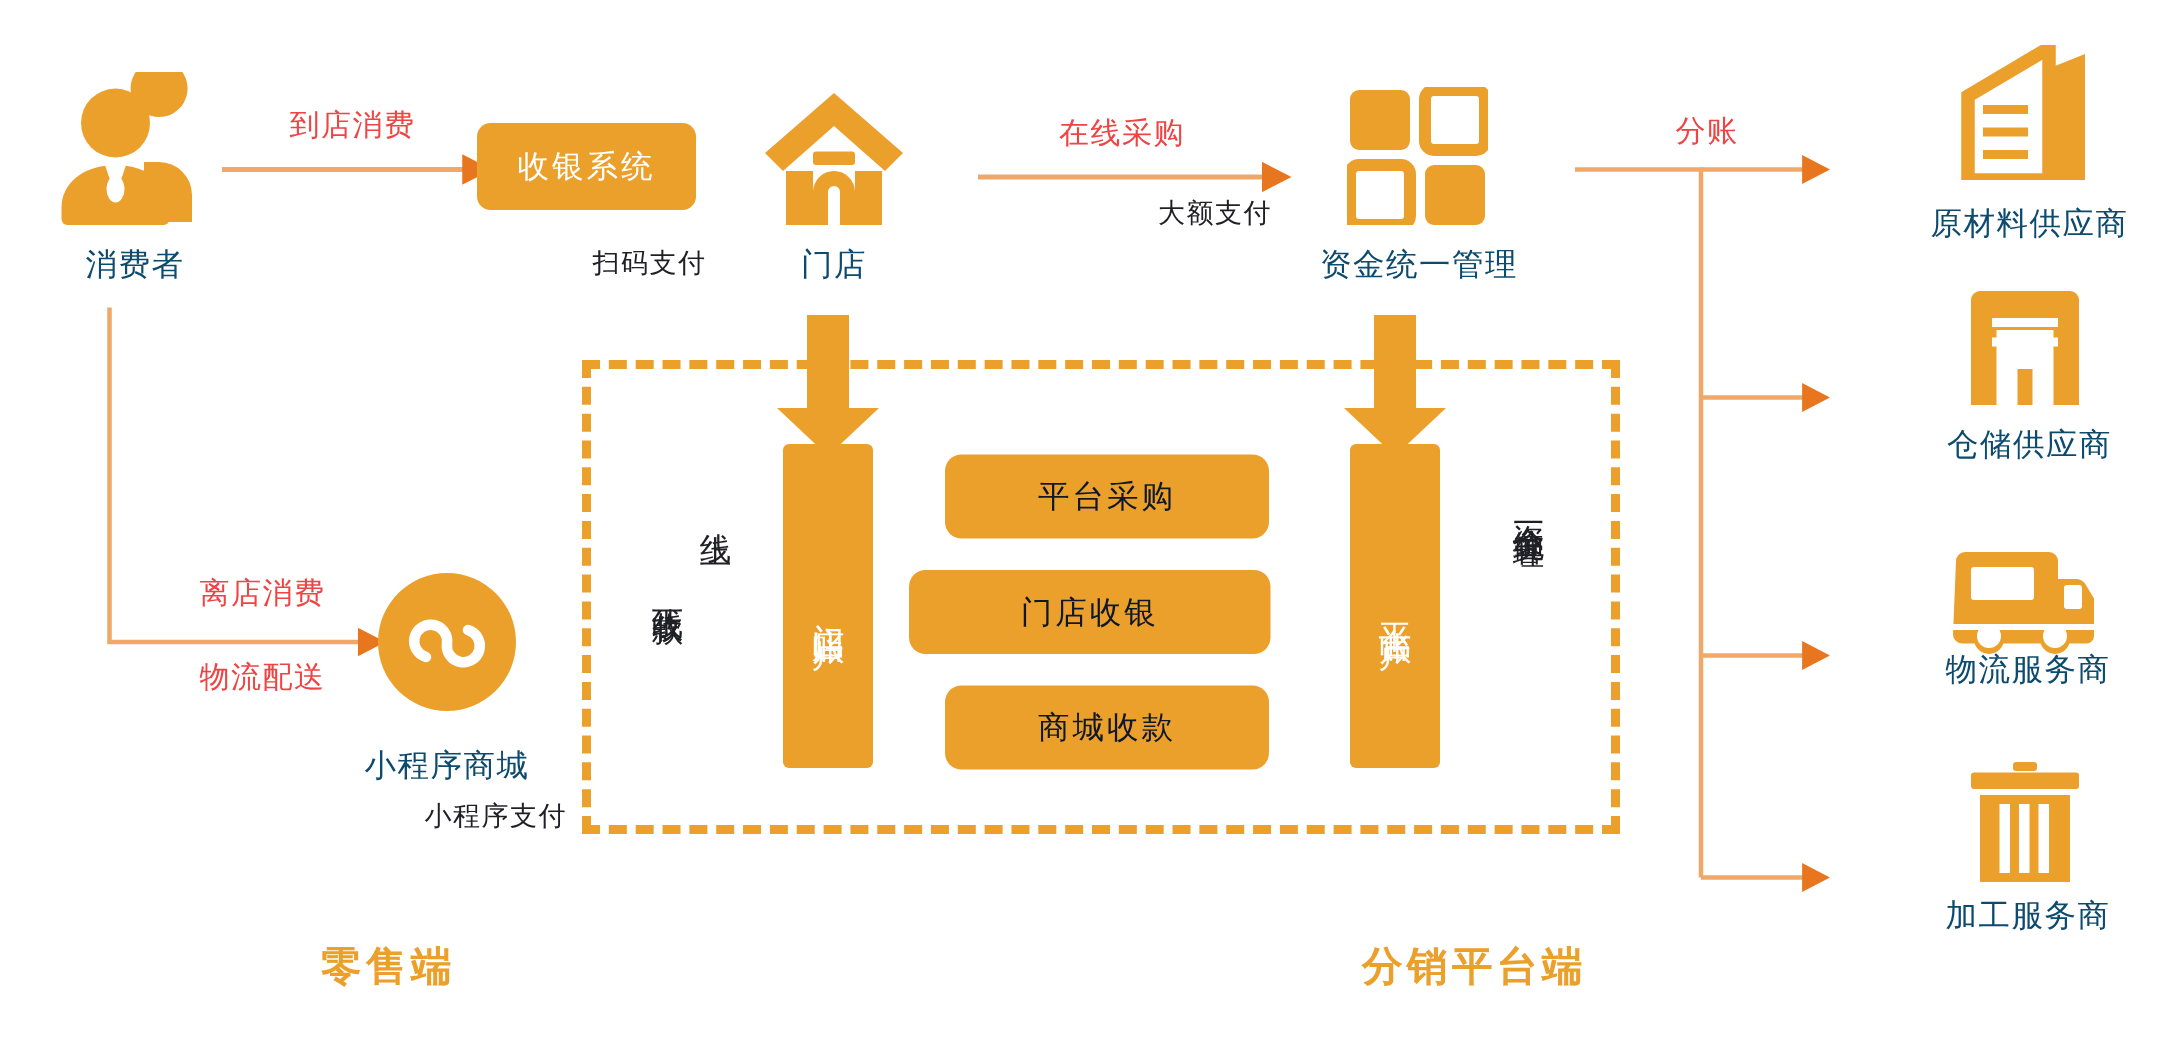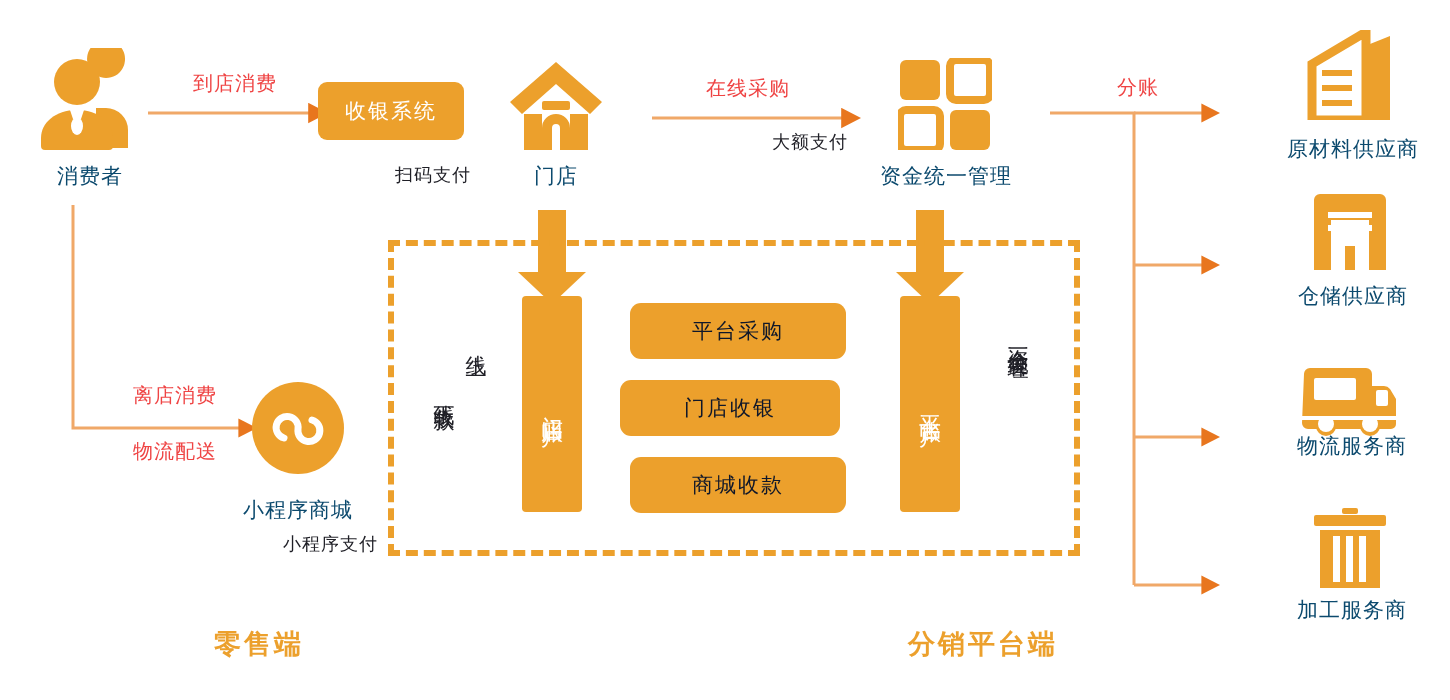--- a/index.html
+++ b/index.html
@@ -200,21 +200,21 @@
   <div class="abs vert-label" style="left:466px; top:338px; height:170px;">线上</div>
   <div class="abs vert-label" style="left:434px; top:388px; height:180px;">线下收款</div>
 
   <div class="abs vbar" style="left:522px; top:296px; width:60px; height:216px;">
     <span>门店账户</span>
   </div>
 
   <div class="abs pill" style="left:630px; top:303px; width:216px; height:56px;">
     <span>平台采购</span>
   </div>
-  <div class="abs pill" style="left:620px; top:380px; width:220px; height:56px;">
+  <div class="abs pill" style="left:606px; top:380px; width:241px; height:56px;">
     <span>门店收银</span>
   </div>
   <div class="abs pill" style="left:630px; top:457px; width:216px; height:56px;">
     <span>商城收款</span>
   </div>
 
   <div class="abs vbar" style="left:900px; top:296px; width:60px; height:216px;">
     <span>平台账户</span>
   </div>
 

